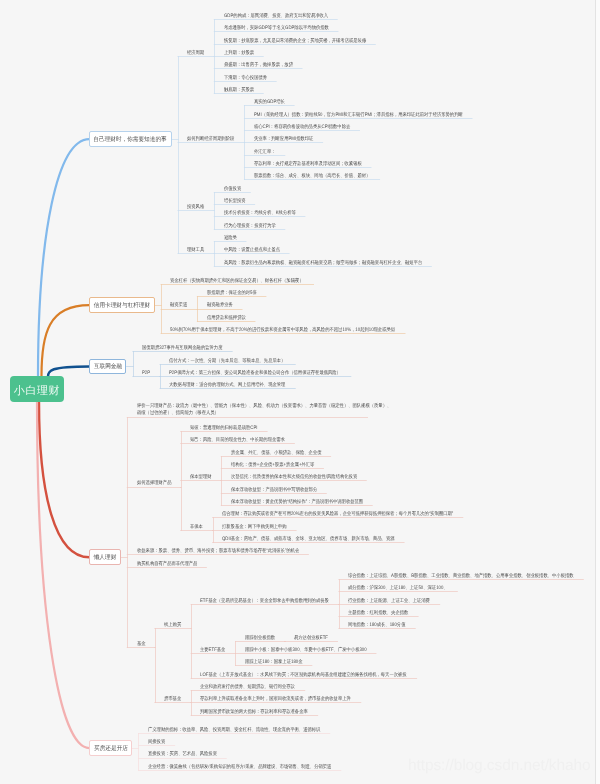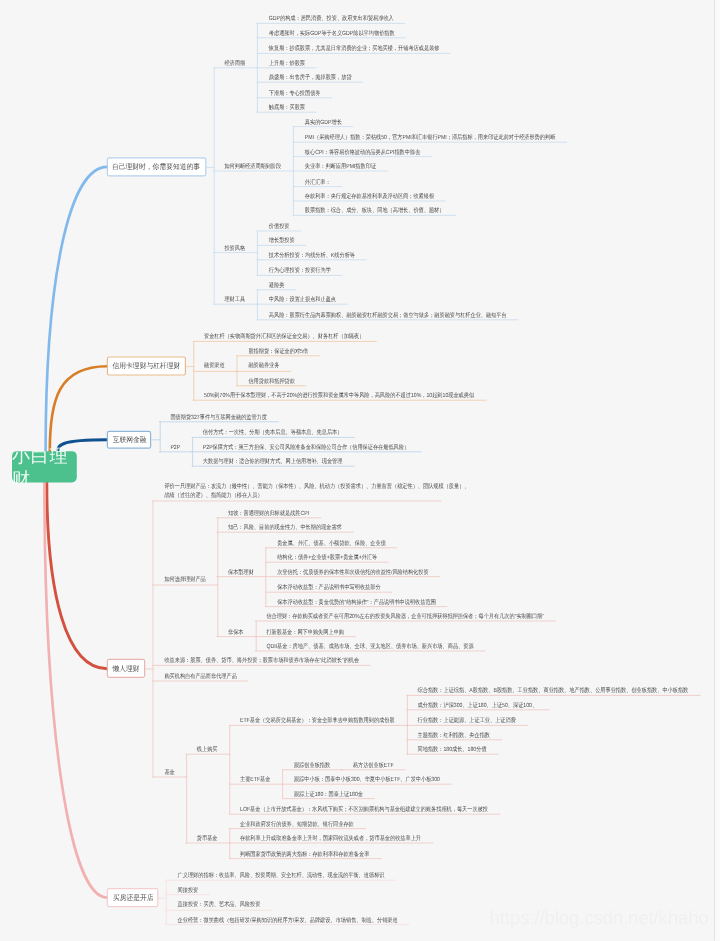--- a/index.html
+++ b/index.html
@@ -1,21 +1,21 @@
 <!DOCTYPE html>
 <html><head>
 <meta charset="utf-8">
 <style>
   html,body{margin:0;padding:0;}
   body{width:600px;height:784px;background:#f7f7f7;font-family:"Liberation Sans",sans-serif;overflow:hidden;position:relative;-webkit-font-smoothing:antialiased;text-rendering:geometricPrecision;}
   #map{position:absolute;left:0;top:0;width:600px;height:784px;}
   svg.links{position:absolute;left:0;top:0;width:600px;height:784px;overflow:visible;}
   .leaf{position:absolute;font-size:5px;color:#4a4a4a;line-height:7.3px;box-sizing:border-box;transform:scaleX(0.862);transform-origin:left top;}
   .nowrap{white-space:nowrap;}
-  .root-node{position:absolute;border-radius:4px;display:flex;align-items:center;justify-content:center;color:#f2fbf6;font-size:15px;letter-spacing:0.6px;}
+  .root-node{position:absolute;border-radius:4px;display:flex;align-items:center;justify-content:center;color:#f2fbf6;font-size:11px;letter-spacing:0.6px;}
   .l1{position:absolute;border-radius:2px;display:flex;align-items:center;justify-content:center;box-sizing:border-box;font-size:6px;color:#4d4d4d;white-space:nowrap;background:#fff;}
   .l1 span{display:inline-block;transform:scaleX(0.94);}
   #wm{position:absolute;font-size:15.5px;color:#f0f0f0;white-space:nowrap;left:408px;top:757px;letter-spacing:-0.1px;}
   #frame{position:absolute;left:0;top:0;width:596px;height:784px;border-right:1px solid #e3e3e3;box-sizing:border-box;background:#f6f6f6;}
   #rightpane{position:absolute;left:596px;top:0;width:4px;height:784px;background:#fbfbfb;}
 </style>
 </head>
 <body>
 
 <div id="map">

